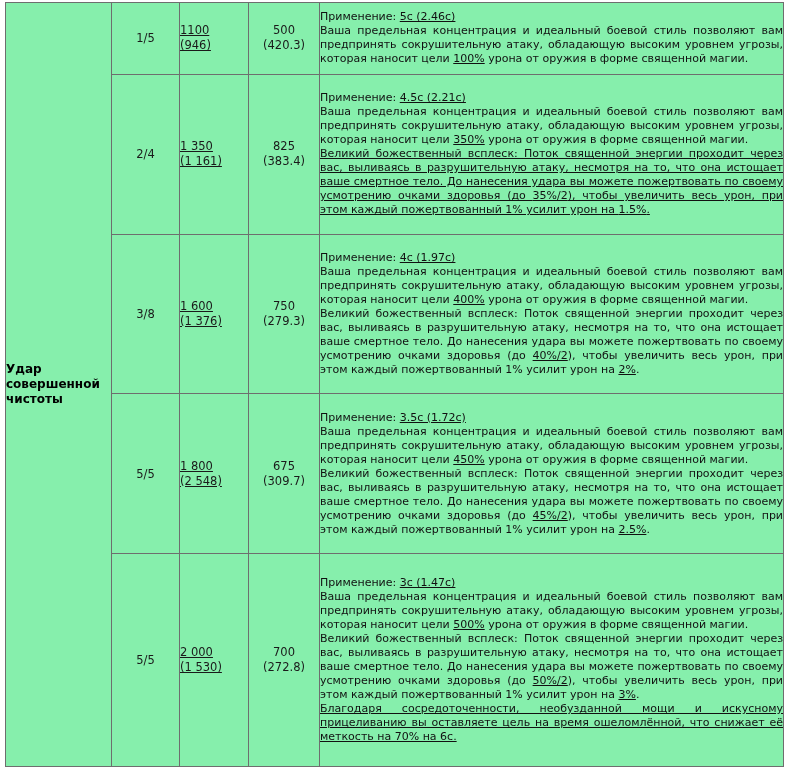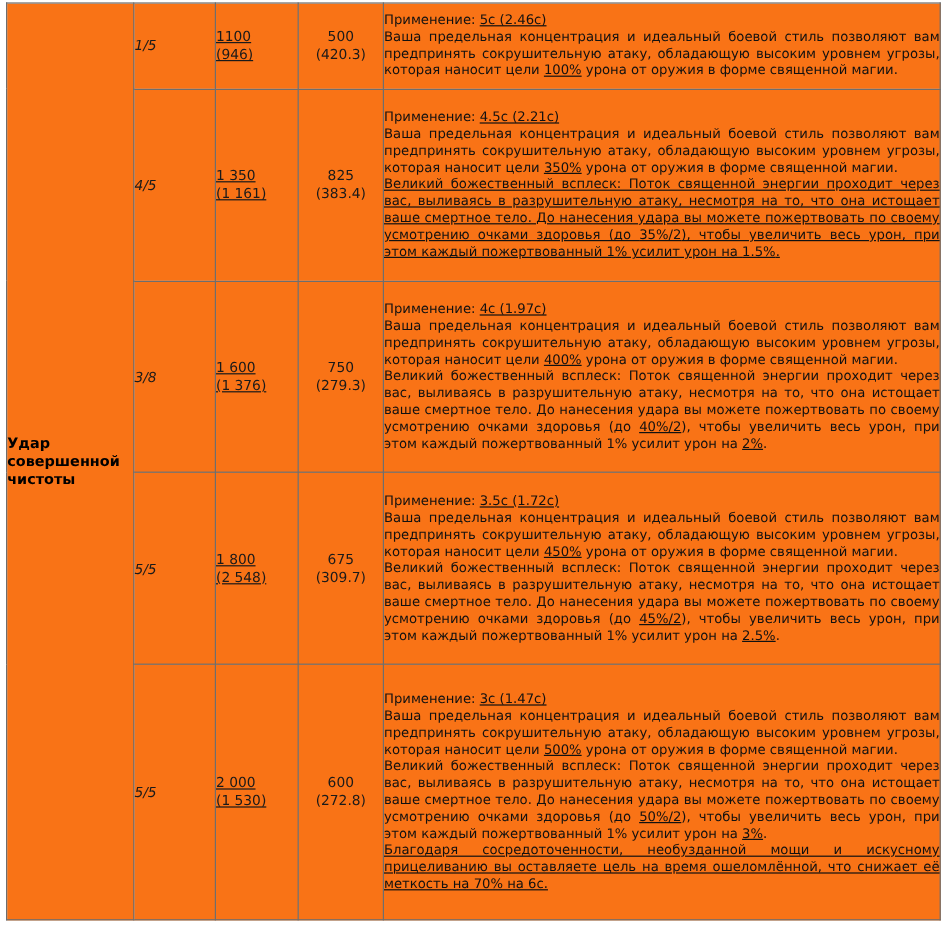--- a/index.html
+++ b/index.html
@@ -26,40 +26,39 @@
     border-collapse: collapse;
     width: 779px;
     height: 765px;
     table-layout: fixed;
     background: #fdfdfd;
   }
   table.ability-table td {
     border: 1px solid #6e6e6e;
     padding: 0;
     vertical-align: middle;
-    background: #f97316;
+    background: #86efac;
   }
   
   table.ability-table {
     border: 1px solid #3a3a3a;
   }
   td.col-name {
     width: 105px;
     font-weight: bold;
     font-size: 12px;
     line-height: 15px;
     color: #000;
     padding: 0 4px;
   }
   td.col-rank {
     width: 67px;
-    text-align: left;
+    text-align: center;
     font-size: 11.5px;
     color: #1a1a1a;
-    font-style: italic;
   }
   td.col-dmg {
     width: 68px;
     font-size: 11.5px;
     line-height: 15px;
     color: #1a1a1a;
     text-decoration: underline;
   }
   td.col-cost {
     width: 70px;
@@ -108,21 +107,21 @@
           <div>500</div>
           <div>(420.3)</div>
         </td>
         <td class="col-desc">
           <p><span>Применение:</span> <span class="u">5с (2.46с)</span></p>
           <p><span>Ваша предельная концентрация и идеальный боевой стиль позволяют вам предпринять сокрушительную атаку, обладающую высоким уровнем угрозы, которая наносит цели </span><span class="u">100%</span><span> урона от оружия в форме священной магии.</span></p>
         </td>
       </tr>
 
       <tr>
-        <td class="col-rank">4/5</td>
+        <td class="col-rank">2/4</td>
         <td class="col-dmg">
           <div>1 350</div>
           <div>(1 161)</div>
         </td>
         <td class="col-cost">
           <div>825</div>
           <div>(383.4)</div>
         </td>
         <td class="col-desc">
           <p><span>Применение:</span> <span class="u">4.5с (2.21с)</span></p>
@@ -165,21 +164,21 @@
         </td>
       </tr>
 
       <tr>
         <td class="col-rank">5/5</td>
         <td class="col-dmg">
           <div>2 000</div>
           <div>(1 530)</div>
         </td>
         <td class="col-cost">
-          <div>600</div>
+          <div>700</div>
           <div>(272.8)</div>
         </td>
         <td class="col-desc">
           <p><span>Применение:</span> <span class="u">3с (1.47с)</span></p>
           <p><span>Ваша предельная концентрация и идеальный боевой стиль позволяют вам предпринять сокрушительную атаку, обладающую высоким уровнем угрозы, которая наносит цели </span><span class="u">500%</span><span> урона от оружия в форме священной магии.</span></p>
           <p><span>Великий божественный всплеск: Поток священной энергии проходит через вас, выливаясь в разрушительную атаку, несмотря на то, что она истощает ваше смертное тело. До нанесения удара вы можете пожертвовать по своему усмотрению очками здоровья (до </span><span class="u">50%/2</span><span>), чтобы увеличить весь урон, при этом каждый пожертвованный 1% усилит урон на </span><span class="u">3%</span><span>.</span></p>
           <p class="para-underline">Благодаря сосредоточенности, необузданной мощи и искусному прицеливанию вы оставляете цель на время ошеломлённой, что снижает её меткость на 70% на 6с.</p>
         </td>
       </tr>
 

